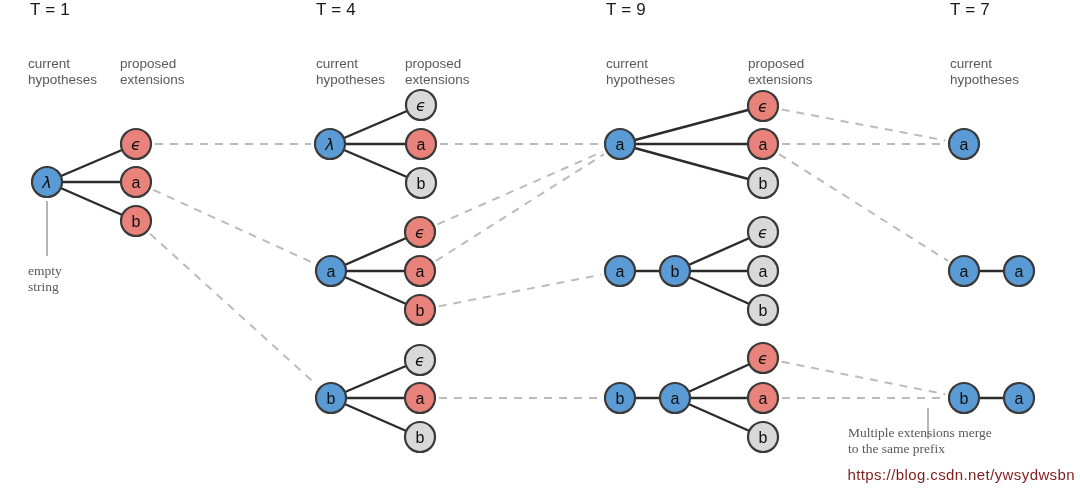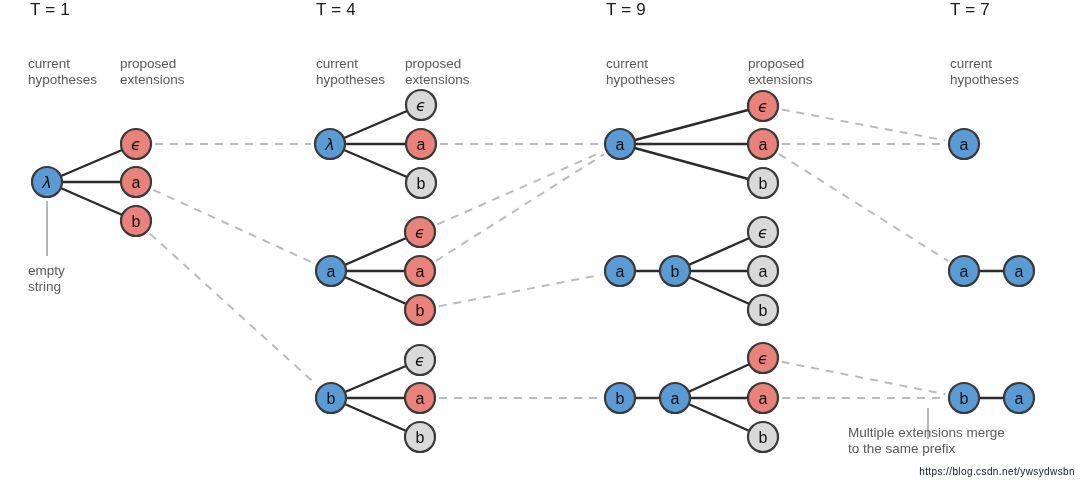--- a/index.html
+++ b/index.html
@@ -1,22 +1,22 @@
 <!DOCTYPE html>
 <html><head>
 <meta charset="utf-8">
 <style>
   html,body{margin:0;padding:0;background:#ffffff;}
   body{font-family:"Liberation Sans","DejaVu Sans",sans-serif;}
   .stage{position:relative;width:1080px;height:493px;background:#ffffff;overflow:hidden;}
   .stage svg{position:absolute;left:0;top:0;}
   .col-title{position:absolute;top:0;font-size:17px;font-weight:400;color:#1a1a1a;letter-spacing:.2px;}
   .col-label{position:absolute;top:45px;font-size:13.5px;line-height:15.5px;color:#595959;white-space:pre-line;margin-top:11px;}
-  .note{position:absolute;font-size:13.5px;line-height:15.5px;color:#595959;white-space:pre-line;}
-  .watermark{position:absolute;top:466px;right:5px;font-size:10px;color:#0f172a;letter-spacing:.4px;}
+  .note{position:absolute;font-size:13.5px;line-height:15.5px;color:#595959;white-space:pre-line;font-family:Liberation Serif, serif;}
+  .watermark{position:absolute;top:466px;right:5px;font-size:15px;color:#7f1d1d;letter-spacing:.4px;}
 </style>
 </head>
 <body>
 
 <div class="stage">
   <svg id="diagram-svg" width="1080" height="493" viewBox="0 0 1080 493">
       <line x1="155" y1="144" x2="311" y2="144" stroke="#BBBBBB" stroke-width="2" stroke-dasharray="8 7" stroke-linecap="butt"></line>
       <line x1="153.28479997793673" y1="189.8889599899301" x2="313.71520002206324" y2="263.11104001006987" stroke="#BBBBBB" stroke-width="2" stroke-dasharray="8 7" stroke-linecap="butt"></line>
       <line x1="150.068650967549" y1="233.77000626285215" x2="316.931349032451" y2="385.2299937371478" stroke="#BBBBBB" stroke-width="2" stroke-dasharray="8 7" stroke-linecap="butt"></line>
       <line x1="440" y1="144" x2="601" y2="144" stroke="#BBBBBB" stroke-width="2" stroke-dasharray="8 7" stroke-linecap="butt"></line>

